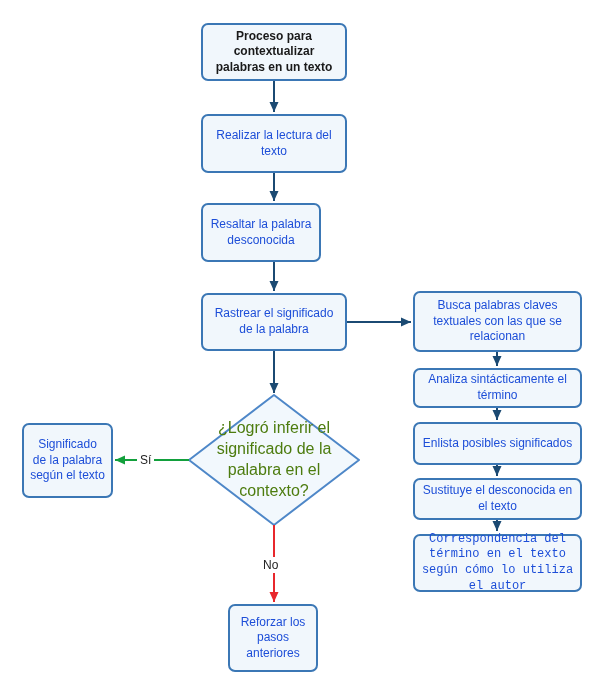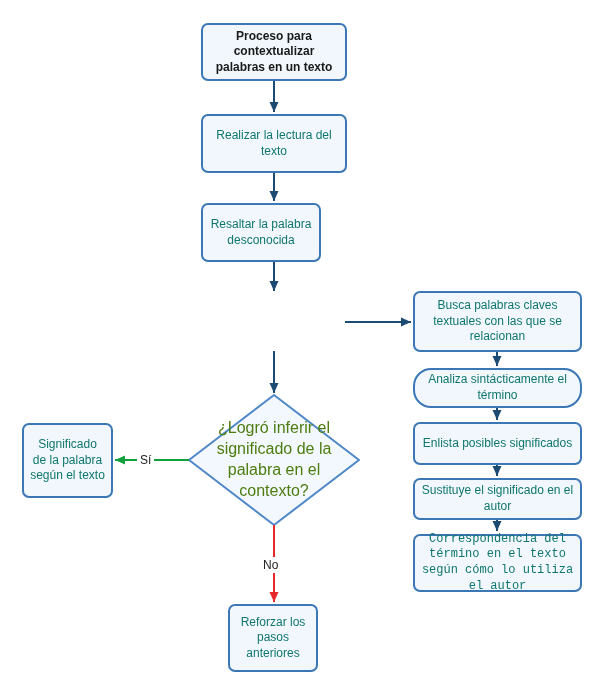--- a/index.html
+++ b/index.html
@@ -20,21 +20,21 @@
   .node {
     position: absolute;
     box-sizing: border-box;
     background: #f1f7fc;
     border: 2px solid #3b77b5;
     border-radius: 7px;
     display: flex;
     align-items: center;
     justify-content: center;
     text-align: center;
-    color: #0f766e;
+    color: #1d4ed8;
     font-size: 12px;
     line-height: 1.3;
     padding: 2px 6px;
     z-index: 2;
   }
   .node.title-node {
     font-weight: bold;
     color: #1a1a1a;
   }
   .diamond-text {
@@ -94,34 +94,35 @@
     <path d="M189,460 L115,460" marker-end="url(#m-green)" fill="none" stroke-width="2" stroke="#12a03c"></path>
     <path d="M274,525 L274,602" marker-end="url(#m-red)" fill="none" stroke-width="2" stroke="#e8272c"></path>
   </svg>
 
   <div class="node title-node" style="left:201px; top:23px; width:146px; height:58px;">Proceso para contextualizar palabras en un texto</div>
 
   <div class="node" style="left:201px; top:114px; width:146px; height:59px;">Realizar la lectura del texto</div>
 
   <div class="node" style="left:201px; top:203px; width:120px; height:59px;">Resaltar la palabra desconocida</div>
 
+  <div class="node" style="left:201px; top:293px; width:146px; height:58px;">Rastrear el significado de la palabra</div>
 
   <div class="diamond-text" style="left:192px; top:400px; width:164px; height:120px;">¿Logró inferir el significado de la palabra en el contexto?</div>
 
   <div class="node" style="left:22px; top:423px; width:91px; height:75px;">Significado de la palabra según el texto</div>
 
   <div class="node" style="left:228px; top:604px; width:90px; height:68px;">Reforzar los pasos anteriores</div>
 
   <div class="node" style="left:413px; top:291px; width:169px; height:61px;">Busca palabras claves textuales con las que se relacionan</div>
 
-  <div class="node" style="left:413px; top:368px; width:169px; height:40px;border-radius:18px;">Analiza sintácticamente el término</div>
+  <div class="node" style="left:413px; top:368px; width:169px; height:40px;">Analiza sintácticamente el término</div>
 
   <div class="node" style="left:413px; top:422px; width:169px; height:43px;">Enlista posibles significados</div>
 
-  <div class="node" style="left:413px; top:478px; width:169px; height:42px;">Sustituye el significado en el autor</div>
+  <div class="node" style="left:413px; top:478px; width:169px; height:42px;">Sustituye el desconocida en el texto</div>
 
   <div class="node" style="left:413px; top:534px; width:169px; height:58px;font-family:Liberation Mono, monospace;">Correspondencia del término en el texto según cómo lo utiliza el autor</div>
 
   <span class="edge-label" style="left:137px; top:452px;">Sí</span>
 
   <span class="edge-label" style="left:260px; top:557px;">No</span>
 
 </div>
 
 </body></html>

